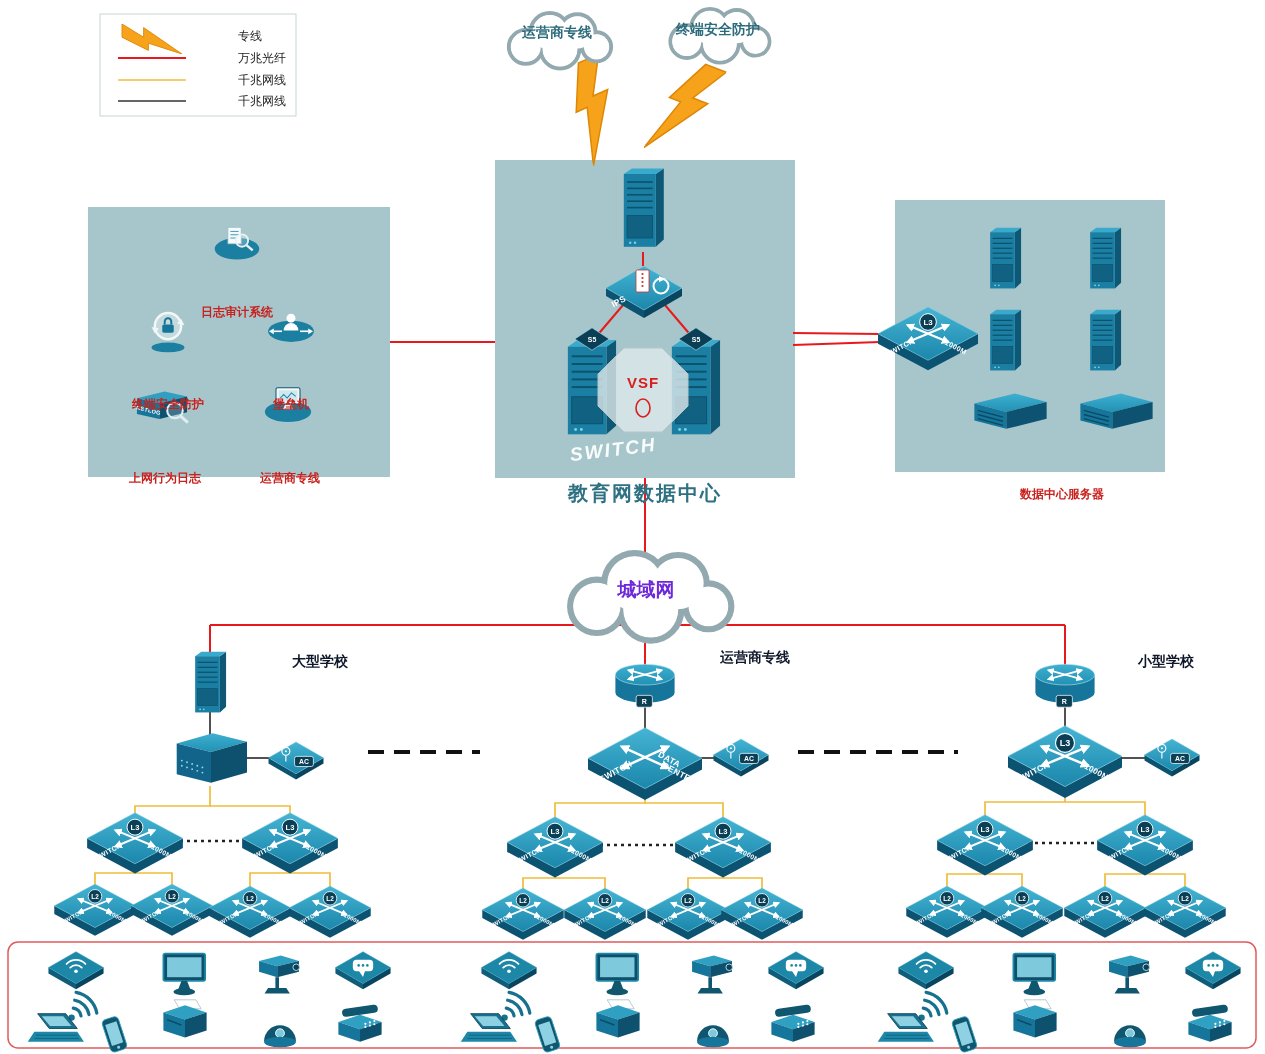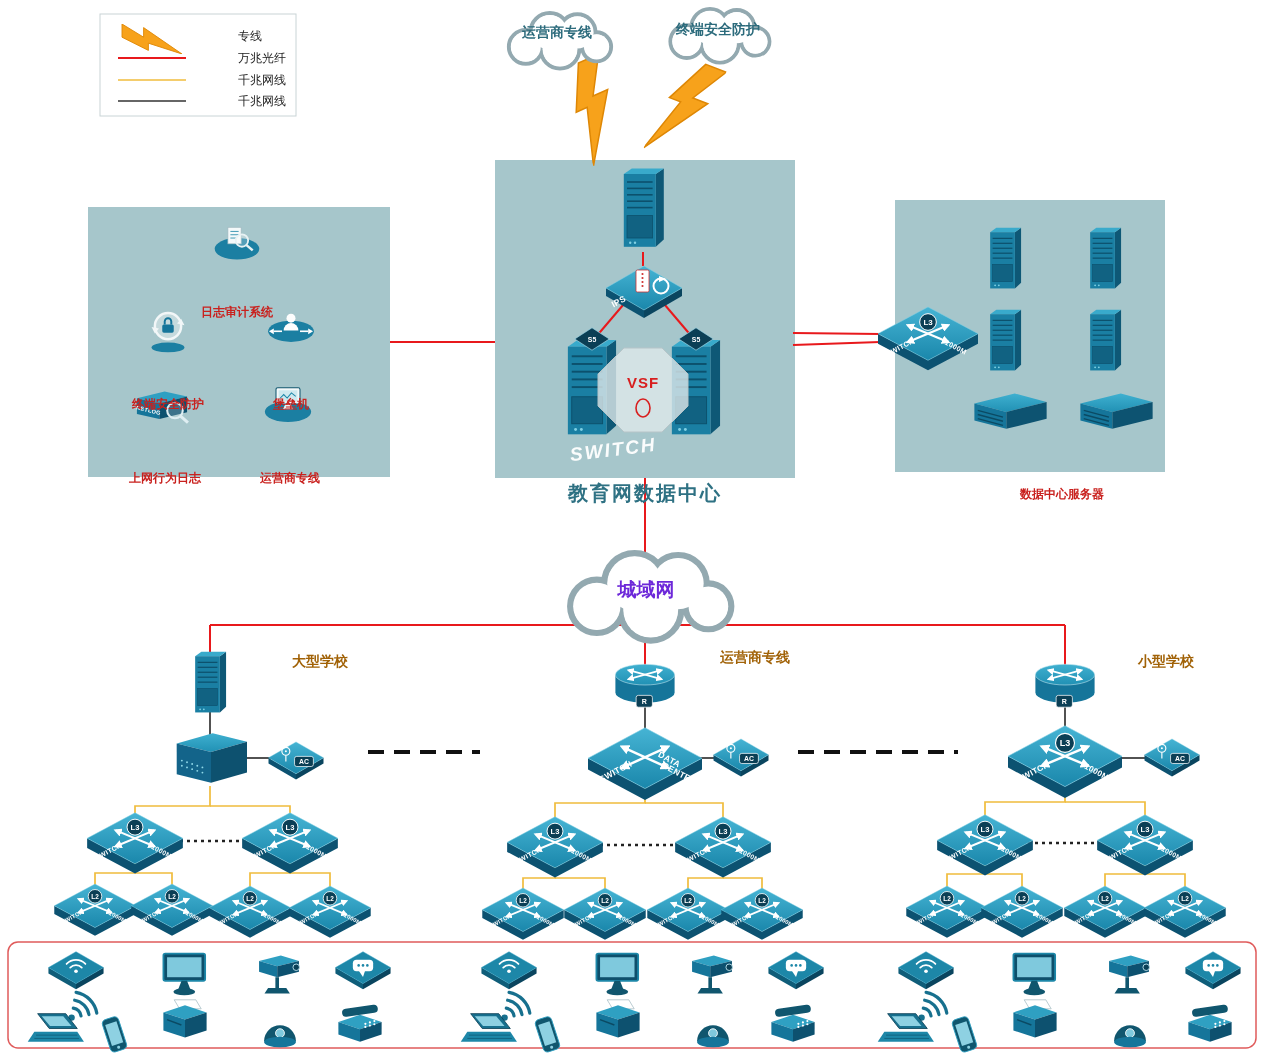--- a/index.html
+++ b/index.html
@@ -1,21 +1,21 @@
 <!DOCTYPE html>
 <html><head>
 <meta charset="utf-8">
 <style>
   html,body{margin:0;padding:0;background:#fff;}
   .stage{position:relative;width:1265px;height:1054px;background:#fff;
          font-family:"Liberation Sans","DejaVu Sans",sans-serif;overflow:hidden;}
   .stage svg.diagram{position:absolute;left:0;top:0;display:block;}
   .lbl{position:absolute;transform:translate(-50%,-50%);white-space:nowrap;}
   .lbl-red{color:#c9211e;font-weight:bold;font-size:12px;margin-top:44px;}
-  .lbl-school{color:#a16207;font-weight:bold;font-size:14px;}
+  .lbl-school{color:#0f172a;font-weight:bold;font-size:14px;}
   .lbl-cloud{color:#2c6b7c;font-weight:bold;font-size:14px;font-family:"Liberation Serif","DejaVu Serif",serif;}
   .lbl-metro{font-size:19px;color:#6d28d9;}
   .lbl-dc{color:#2e7183;font-weight:bold;font-size:20px;font-family:"Liberation Serif","DejaVu Serif",serif;letter-spacing:2px;text-align:center;}
   .lbl-legend{color:#222;font-size:12px;transform:translate(0,-50%);}
   
   .t-badge{fill:#fff;font-size:9.5px;font-weight:bold;text-anchor:middle;}
   .t-edge{fill:#fff;font-size:8.5px;font-weight:bold;text-anchor:middle;letter-spacing:.4px;}
   .t-vsf{fill:#d81e1e;font-size:15px;font-weight:bold;text-anchor:middle;letter-spacing:1px;}
   .t-water{fill:#fff;font-size:19px;font-weight:bold;font-style:italic;text-anchor:middle;opacity:.95;letter-spacing:2px;}
   .t-netlog{fill:#fff;font-size:6.5px;font-weight:bold;text-anchor:middle;letter-spacing:.3px;}

